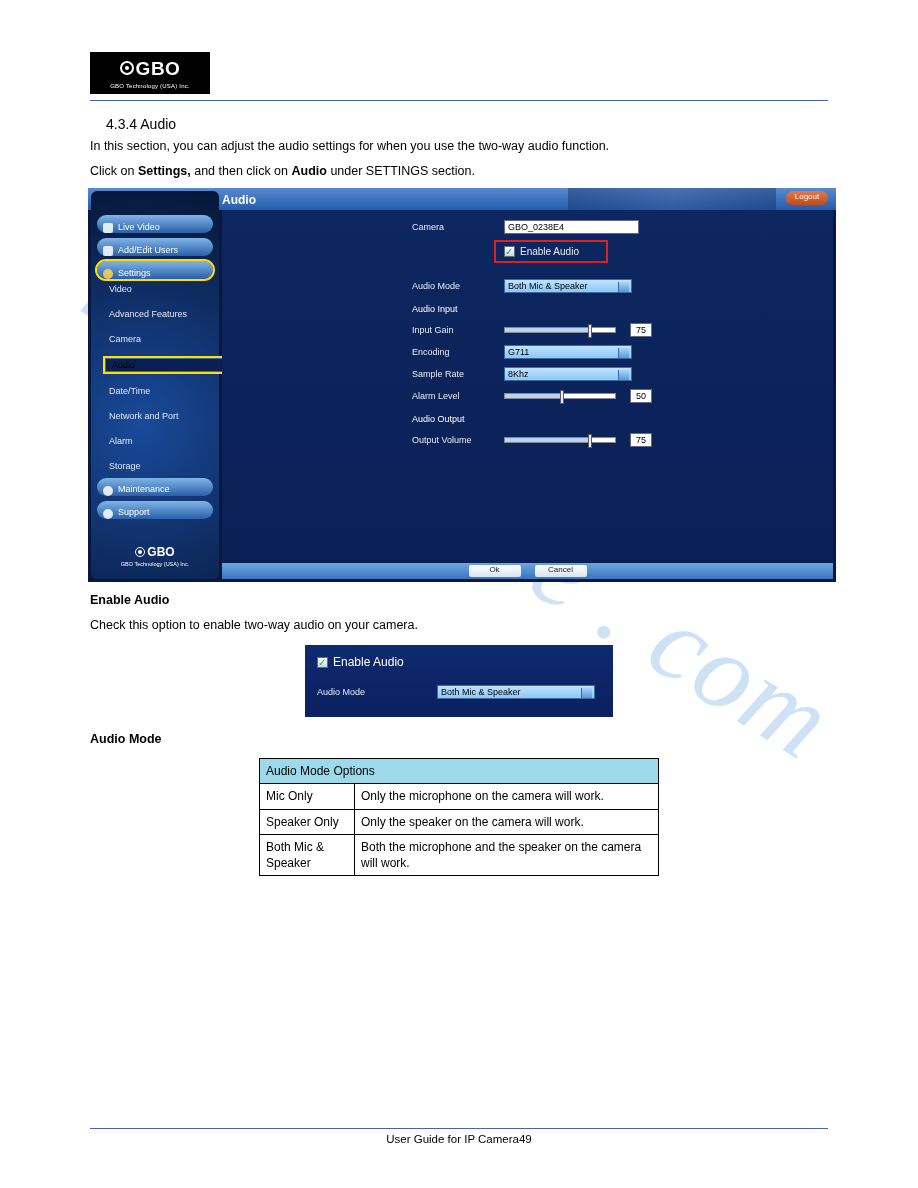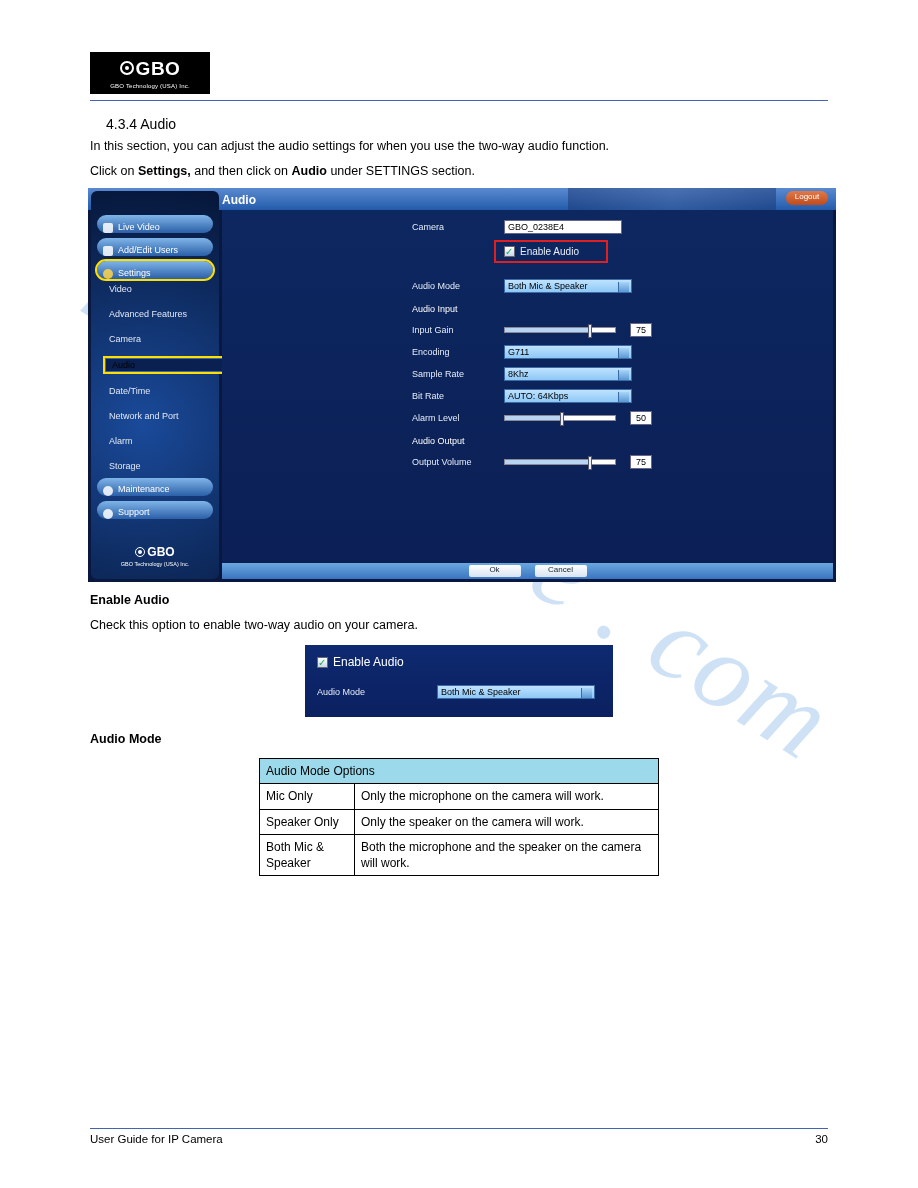--- a/index.html
+++ b/index.html
@@ -45,42 +45,42 @@
 .sub-item.sel::after{content:"";width:4px;height:10px;background:#0f0}
 .ss-logo{position:absolute;left:0;right:0;bottom:10px;display:flex;flex-direction:column;align-items:center;color:#fff;gap:1px}
 .ss-logo .m{font-weight:900;font-size:12px;display:flex;align-items:center;gap:2px}
 .ss-logo .s{font-size:5.5px}
 .ss-body{position:absolute;left:134px;right:3px;top:22px;bottom:3px;background:linear-gradient(#0d2760,#0b1f55)}
 .ss-footer{position:absolute;left:0;right:0;bottom:0;height:16px;background:linear-gradient(#6aa8e0,#3a74c0);display:flex;justify-content:center;align-items:center;gap:14px}
 .ss-footer .btn{width:52px;height:12px;background:linear-gradient(#fff,#d8e4f2);border-radius:2px;font-size:8px;display:flex;align-items:center;justify-content:center;color:#123;cursor:pointer}
 .form{padding:10px 0 0 190px}
 .row{display:flex;align-items:center;margin-bottom:8px;gap:14px}
 .lab{width:78px;font-size:9px;color:#e4ecf8}
-.field{width:118px;height:14px;background:#fff;color:#000;font-size:9px;padding:0 3px;display:flex;align-items:center;border:1px solid #668}
+.field{width:135px;height:14px;background:#fff;color:#000;font-size:9px;padding:0 3px;display:flex;align-items:center;border:1px solid #668}
 .sel{width:128px;height:14px;background:linear-gradient(#bfe2ff,#8ec8f5);border:1px solid #3b6aa5;color:#000;font-size:9px;display:flex;align-items:center;padding:0 3px;position:relative}
 .sel::after{content:"";position:absolute;right:2px;top:2px;width:10px;height:10px;background:linear-gradient(#a8d4f7,#5a99d4);border-left:1px solid #3b6aa5}
 .hdr{font-size:9px;font-weight:400;margin:10px 0 8px 0;color:#fff}
 .slider{width:112px;height:6px;background:#fff;position:relative;border:1px solid #889}
 .slider .bar{position:absolute;left:0;top:0;bottom:0;background:#b8d4f0}
 .slider .knob{position:absolute;top:-4px;width:4px;height:14px;background:#e8eef8;border:1px solid #556}
 .valbox{width:22px;height:14px;background:#fff;color:#000;font-size:9px;display:flex;align-items:center;justify-content:center;border:1px solid #668;margin-left:0}
 .chkrow{display:flex;align-items:center;gap:5px;outline:2px solid #e02020;padding:3px 8px;margin-left:-8px;width:110px;margin-bottom:10px}
 .chk{width:11px;height:11px;background:linear-gradient(#fff,#c8d8ea);border:1px solid #667;position:relative}
 .chk::after{content:"✓";position:absolute;left:0;top:-2px;font-size:10px;color:#2a5}
 .small-panel{width:308px;height:72px;background:linear-gradient(#0e2a70,#0b2060);margin:4px 0 10px 0;padding:9px 12px;color:#fff}
 .small-panel .chkrow{outline:none;margin:0 0 14px 0;width:auto}
 .small-panel .row{gap:40px}
 .small-panel .lab{width:80px}
 table.opt{width:400px;border-collapse:collapse;margin:2px 0}
 table.opt th,table.opt td{border:1px solid #000;font-size:12px;padding:4px 6px;text-align:left;vertical-align:top}
 table.opt th{background:#9bd9eb;font-weight:400}
 table.opt td.c1{width:95px}
 .footer{position:absolute;left:90px;right:90px;bottom:40px}
 .footer hr{margin-bottom:3px}
-.footer-row{display:flex;justify-content:space-between;font-size:11.5px}
+.footer-row{display:flex;justify-content:center;font-size:11.5px}
 </style>
 </head>
 <body>
 
 <div class="page">
   <div class="watermark">manualshive . com</div>
 
   <div class="logo-box">
     <div class="logo-main">
         <span class="logo-eye"></span>
@@ -172,24 +172,20 @@
         </div>
         <div class="row">
           <div class="lab">Encoding</div>
           <div class="sel">G711</div>
         </div>
         <div class="row">
           <div class="lab">Sample Rate</div>
           <div class="sel">8Khz</div>
         </div>
         <div class="row">
-          <div class="lab">Bit Rate</div>
-          <div class="sel">AUTO: 64Kbps</div>
-        </div>
-        <div class="row">
           <div class="lab">Alarm Level</div>
           <div class="slider">
               <div class="bar" style="width:50%"></div>
               <div class="knob" style="left:50%"></div>
             </div>
           <div class="valbox">50</div>
         </div>
 
         <div class="hdr">Audio Output</div>
         <div class="row">
@@ -246,16 +242,16 @@
             <td>Both the microphone and the speaker on the camera will work.</td>
           </tr>
     </tbody>
       </table>
   </div>
 
   <div class="footer">
     <hr class="rule">
     <div class="footer-row">
       <span>User Guide for IP Camera</span>
-      <span>30</span>
+      <span>49</span>
     </div>
   </div>
 </div>
 
 </body></html>

